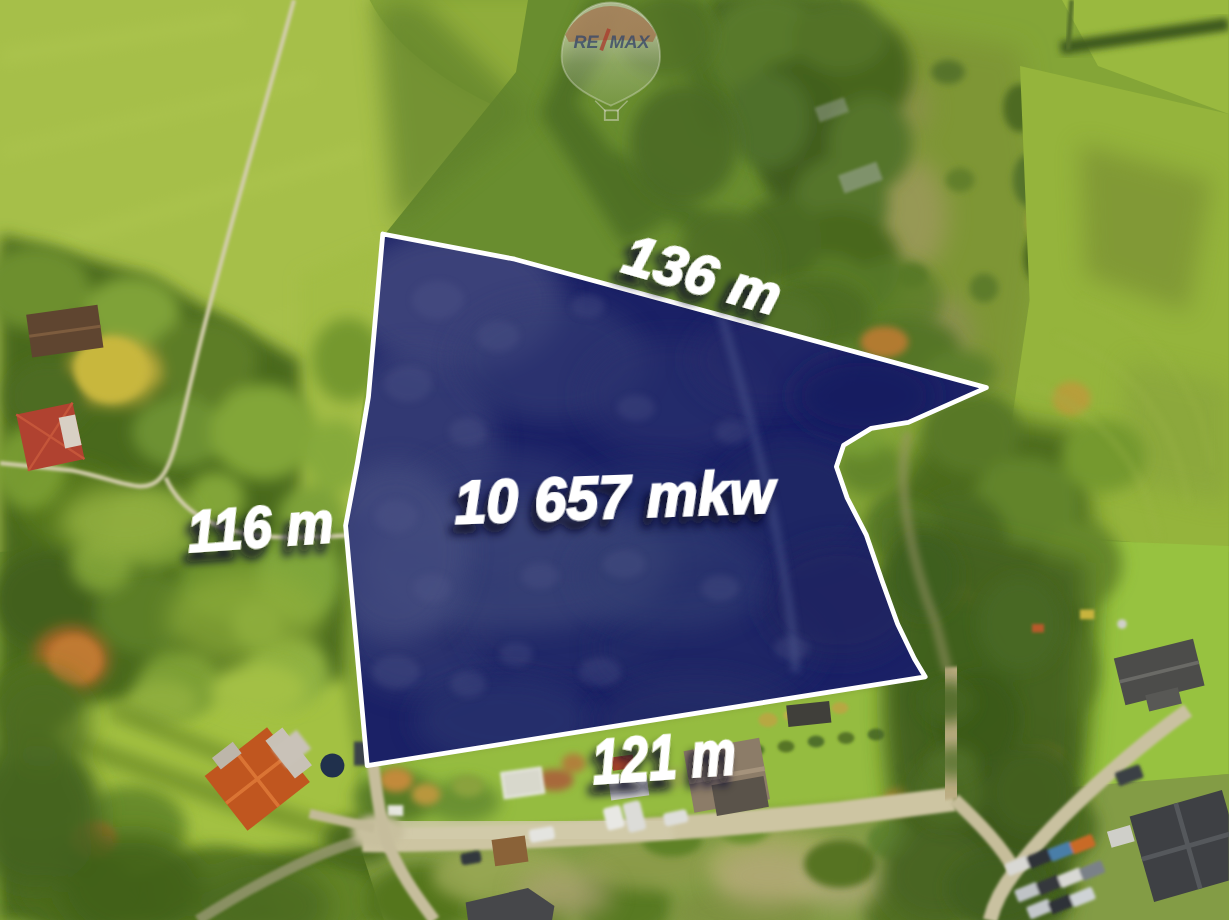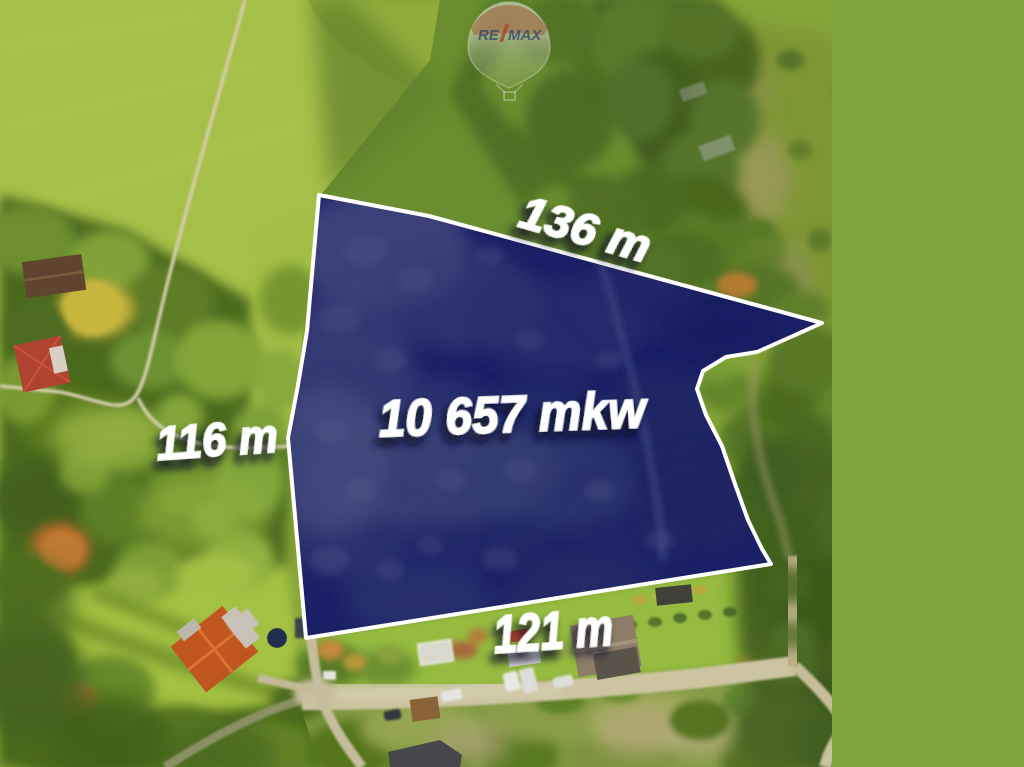--- a/index.html
+++ b/index.html
@@ -1,16 +1,16 @@
 <!DOCTYPE html>
 <html><head>
 <meta charset="utf-8">
 <style>
 html,body{margin:0;padding:0;background:#7da33c;}
-.wrap{width:832px;height:767px;overflow:hidden;position:relative;font-family:"Liberation Sans",sans-serif;}
+.wrap{width:1024px;height:767px;overflow:hidden;position:relative;font-family:"Liberation Sans",sans-serif;}
 text{font-family:"Liberation Sans",sans-serif;}
 </style>
 </head>
 <body>
 <div class="wrap">
 <svg width="1024" height="767" viewBox="0 0 1024 767" xmlns="http://www.w3.org/2000/svg">
 <defs>
 <filter id="b6" x="-40%" y="-40%" width="180%" height="180%">
           <feGaussianBlur stdDeviation="6"></feGaussianBlur>
         </filter>

